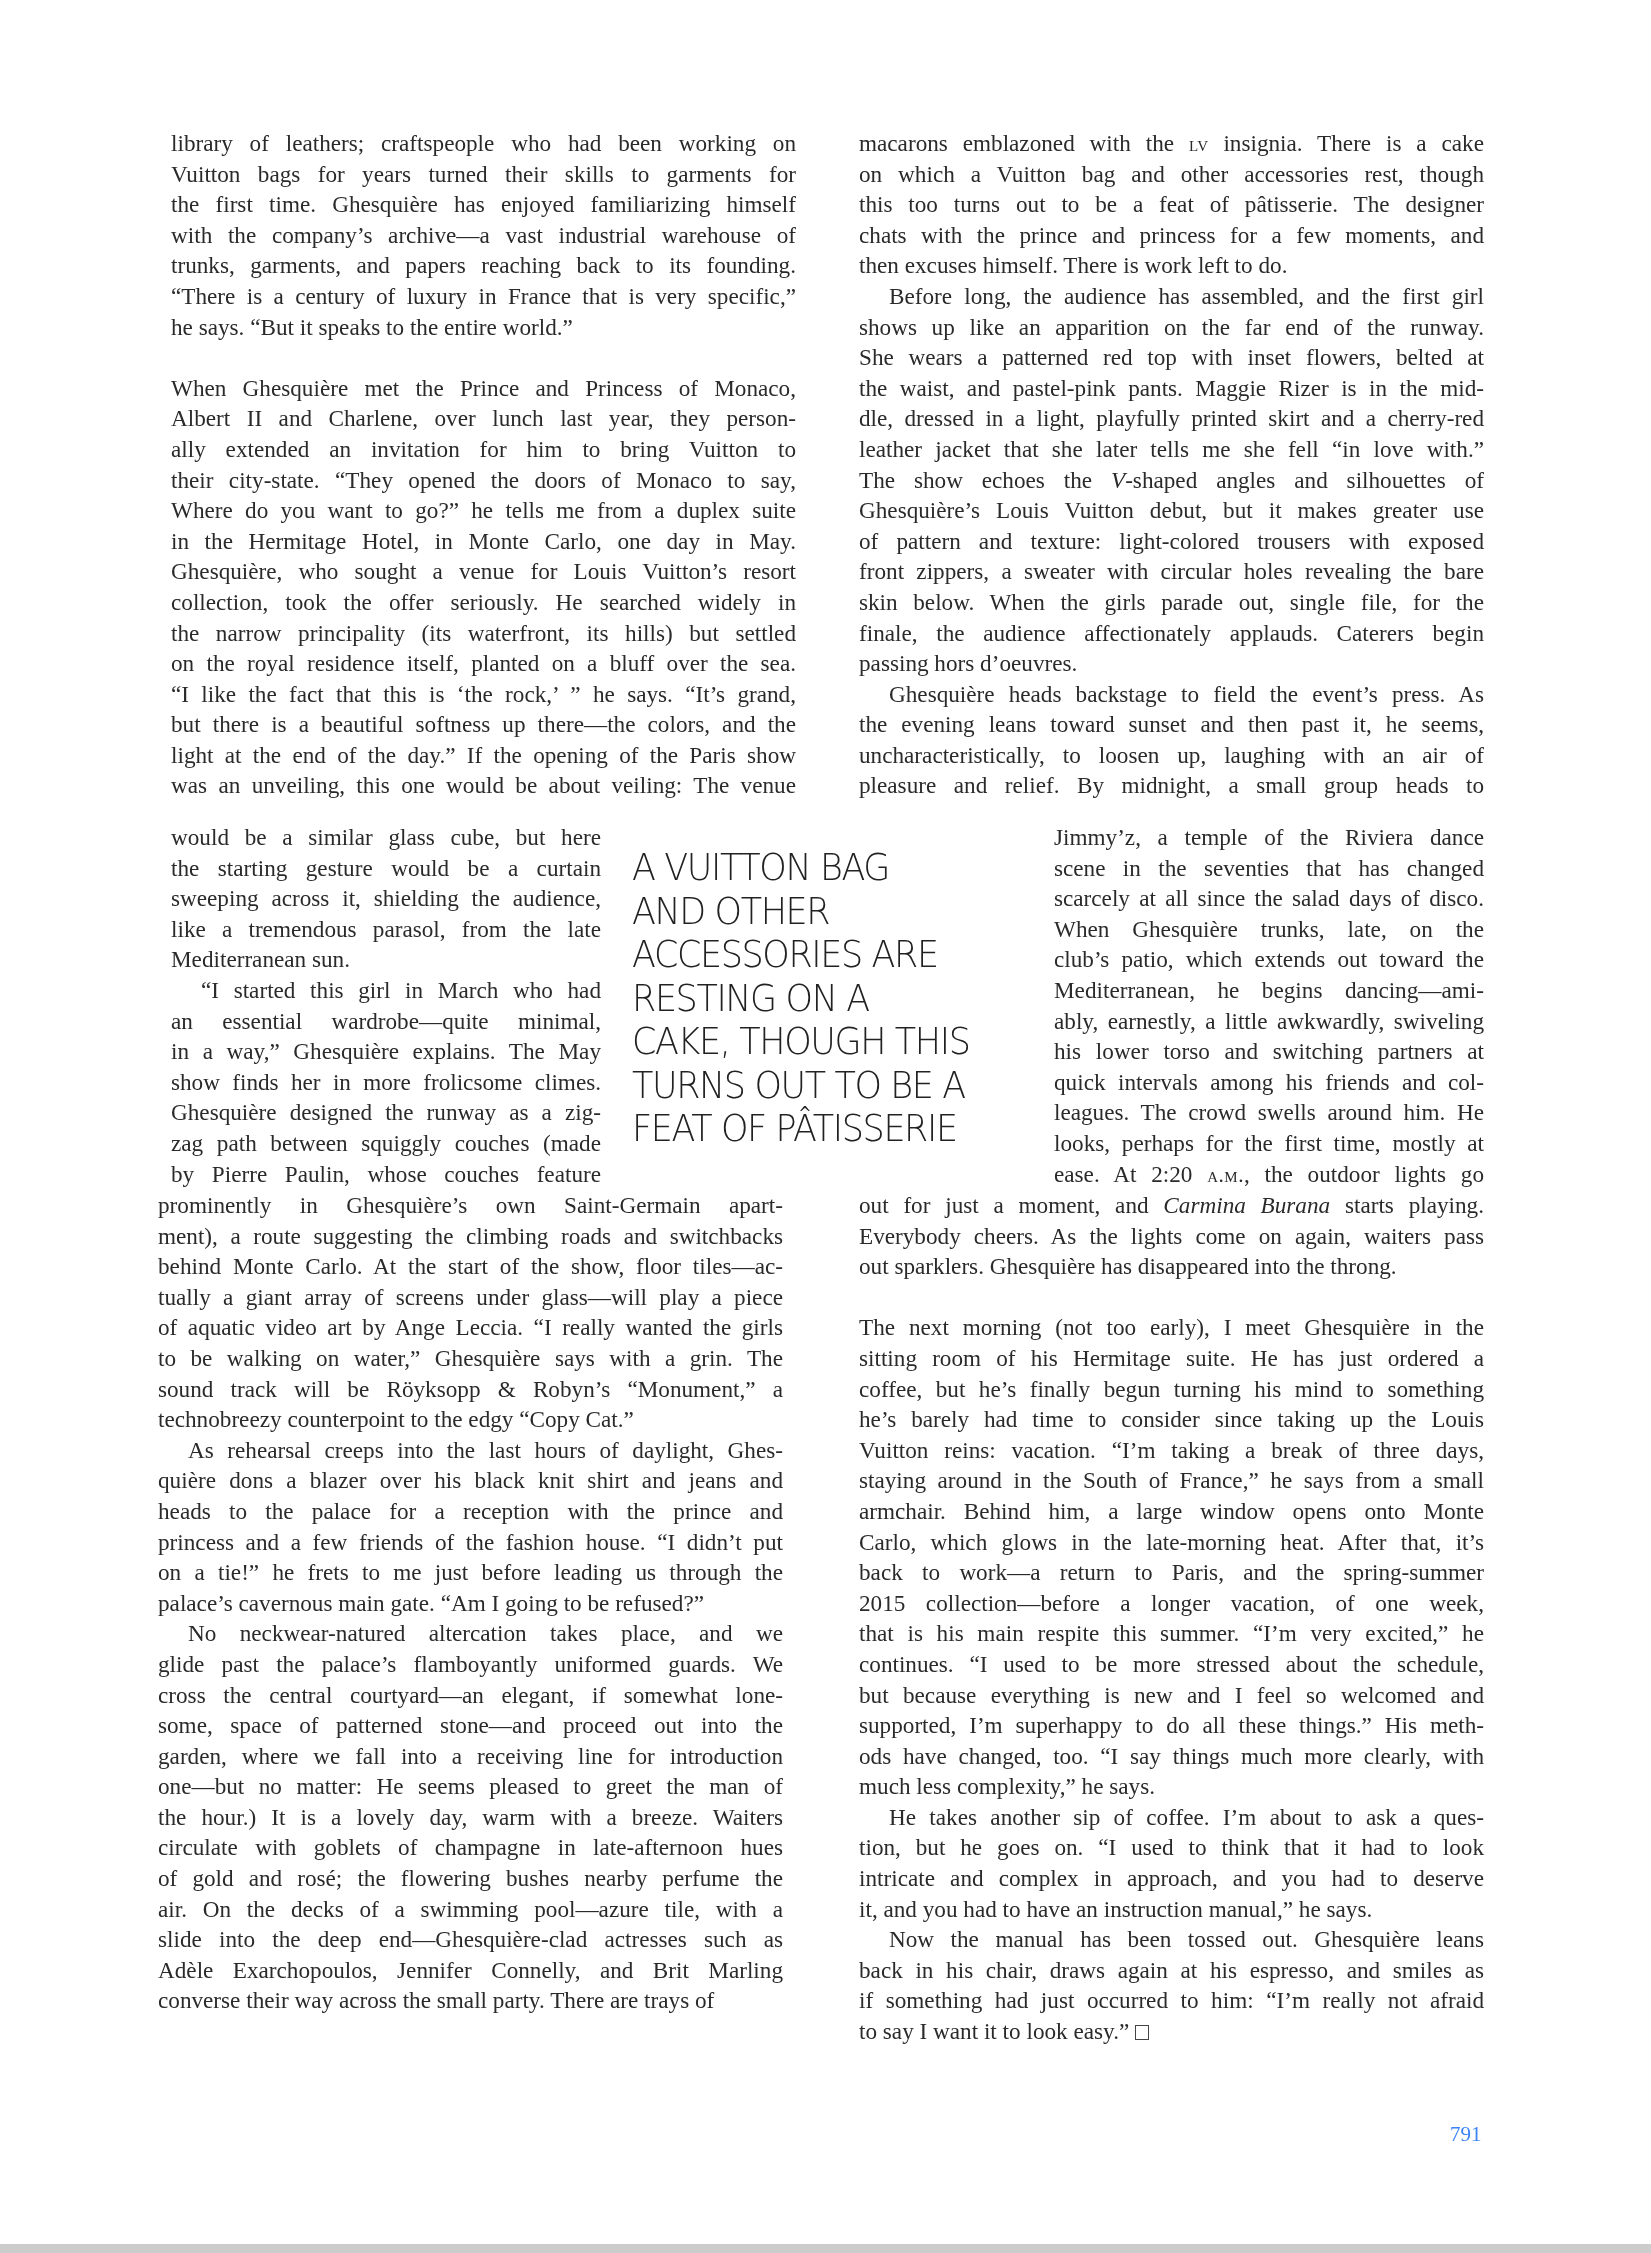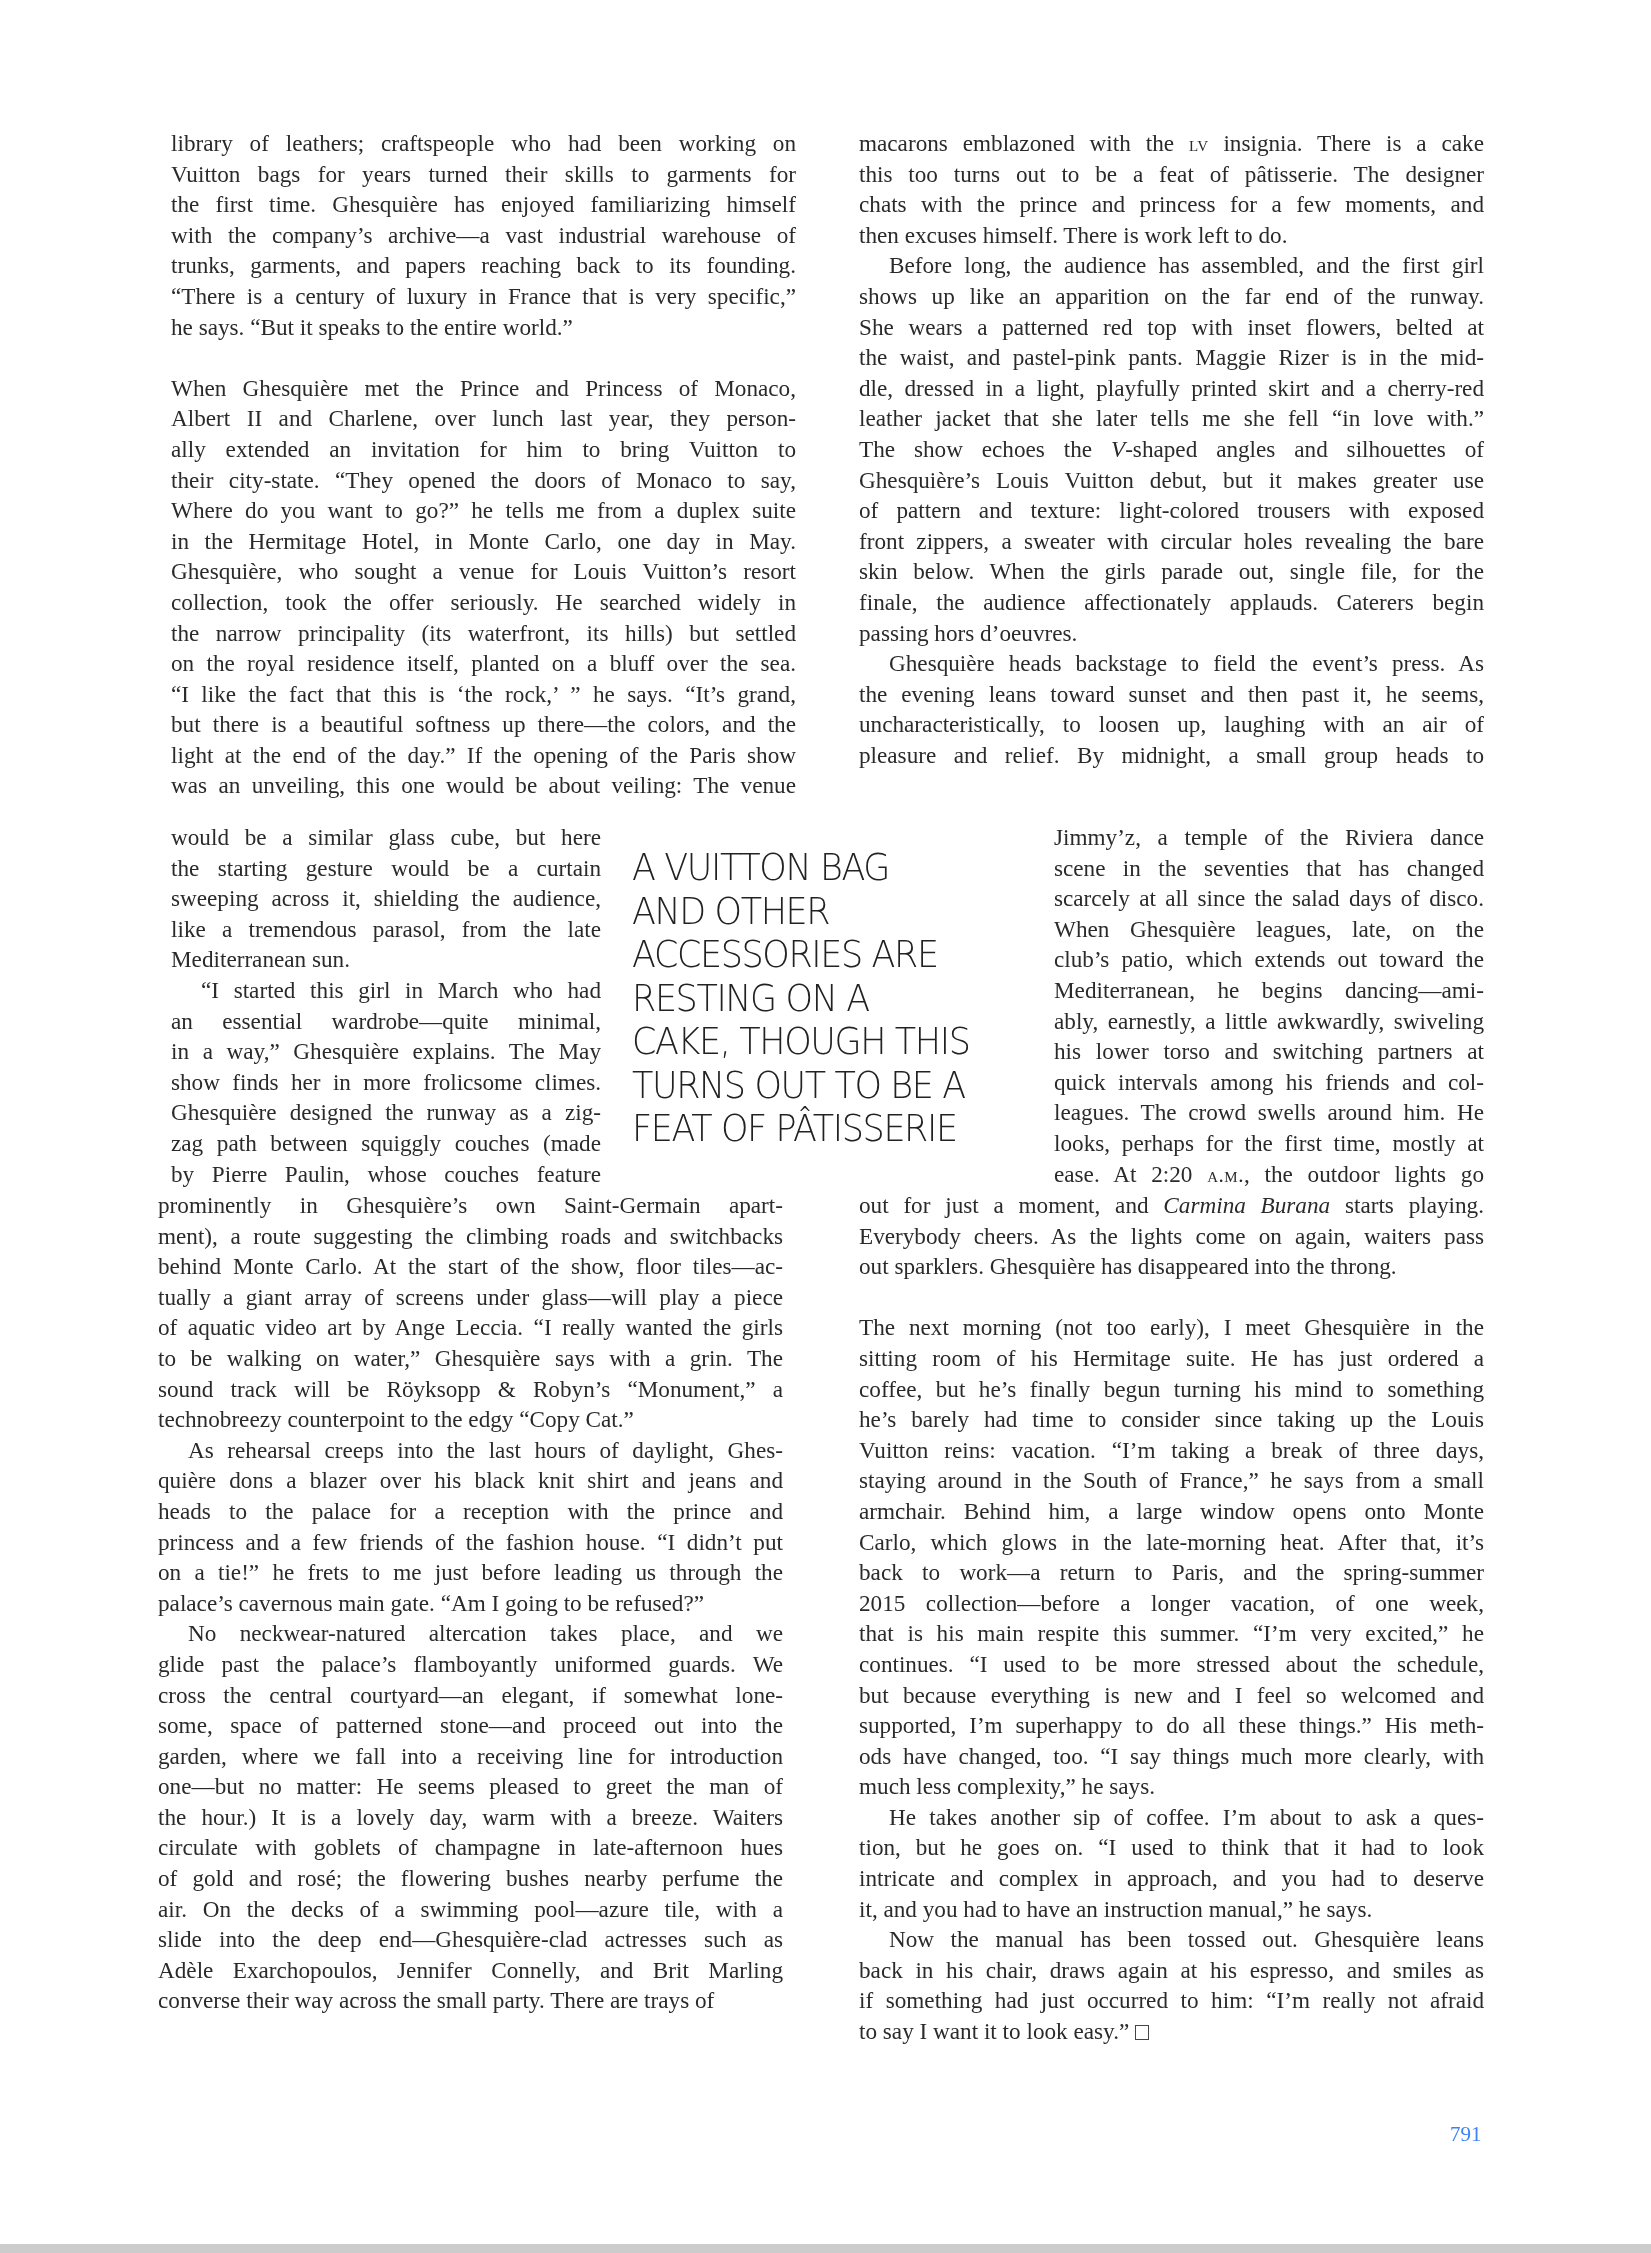--- a/index.html
+++ b/index.html
@@ -97,20 +97,21 @@
       <span class="line">circulate with goblets of champagne in late-afternoon hues</span>
       <span class="line">of gold and rosé; the flowering bushes nearby perfume the</span>
       <span class="line">air. On the decks of a swimming pool—azure tile, with a</span>
       <span class="line">slide into the deep end—Ghesquière-clad actresses such as</span>
       <span class="line">Adèle Exarchopoulos, Jennifer Connelly, and Brit Marling</span>
       <span class="line l">converse their way across the small party. There are trays of</span>
     </div>
 
   <div class="txt" id="col-right">
       <span class="line">macarons emblazoned with the <span class="sc">LV</span> insignia. There is a cake</span>
+      <span class="line">on which a Vuitton bag and other accessories rest, though</span>
       <span class="line">this too turns out to be a feat of pâtisserie. The designer</span>
       <span class="line">chats with the prince and princess for a few moments, and</span>
       <span class="line l">then excuses himself. There is work left to do.</span>
       <span class="line ind">Before long, the audience has assembled, and the first girl</span>
       <span class="line">shows up like an apparition on the far end of the runway.</span>
       <span class="line">She wears a patterned red top with inset flowers, belted at</span>
       <span class="line">the waist, and pastel-pink pants. Maggie Rizer is in the mid-</span>
       <span class="line">dle, dressed in a light, playfully printed skirt and a cherry-red</span>
       <span class="line">leather jacket that she later tells me she fell “in love with.”</span>
       <span class="line">The show echoes the <span class="it">V</span>-shaped angles and silhouettes of</span>
@@ -122,21 +123,21 @@
       <span class="line l">passing hors d’oeuvres.</span>
       <span class="line ind">Ghesquière heads backstage to field the event’s press. As</span>
       <span class="line">the evening leans toward sunset and then past it, he seems,</span>
       <span class="line">uncharacteristically, to loosen up, laughing with an air of</span>
       <span class="line">pleasure and relief. By midnight, a small group heads to</span>
     </div>
   <div class="txt" id="col-right-narrow">
       <span class="line">Jimmy’z, a temple of the Riviera dance</span>
       <span class="line">scene in the seventies that has changed</span>
       <span class="line">scarcely at all since the salad days of disco.</span>
-      <span class="line">When Ghesquière leagues, late, on the</span>
+      <span class="line">When Ghesquière trunks, late, on the</span>
       <span class="line">club’s patio, which extends out toward the</span>
       <span class="line">Mediterranean, he begins dancing—ami-</span>
       <span class="line">ably, earnestly, a little awkwardly, swiveling</span>
       <span class="line">his lower torso and switching partners at</span>
       <span class="line">quick intervals among his friends and col-</span>
       <span class="line">leagues. The crowd swells around him. He</span>
       <span class="line">looks, perhaps for the first time, mostly at</span>
       <span class="line">ease. At 2:20 <span class="sc">A.M.</span>, the outdoor lights go</span>
     </div>
   <div class="txt" id="col-right-2">

